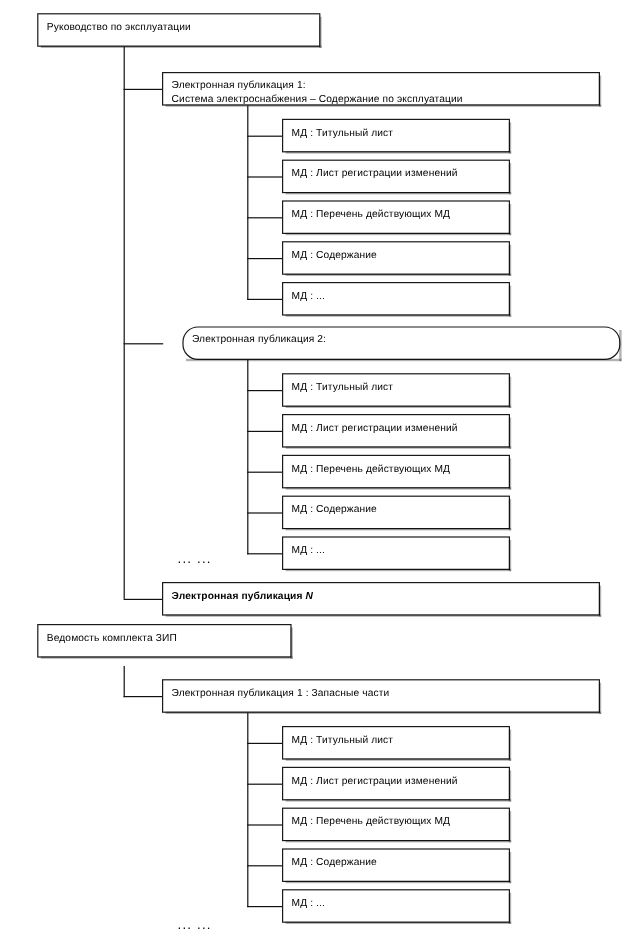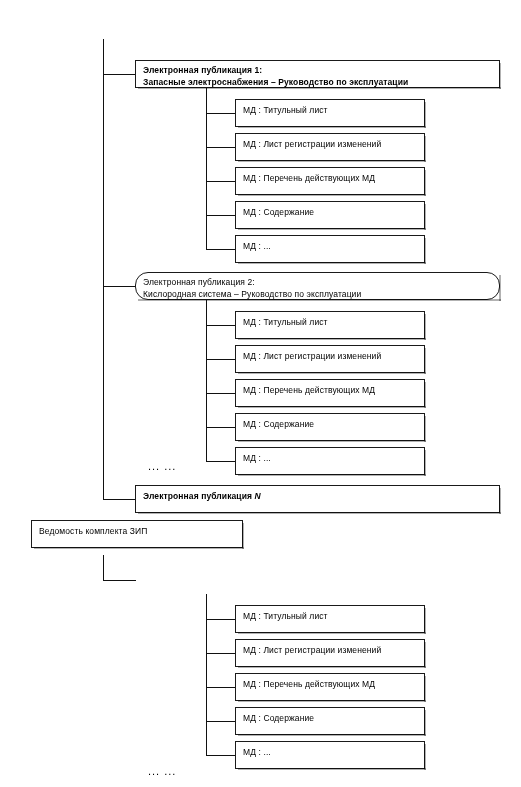--- a/index.html
+++ b/index.html
@@ -67,28 +67,31 @@
     white-space: nowrap;
     font-family: "Liberation Sans", sans-serif;
   }
   .ital { font-style: italic; }
 </style>
 </head>
 <body>
 
 <div id="page">
 
+  <div class="box" style="left:31px; top:11px; width:236px; height:28px;">
+    <span class="ln">Руководство по эксплуатации</span>
+  </div>
 
   <div class="line v" style="left:103px; top:39px; height:460px;"></div>
 
   <div class="line h" style="left:103px; top:74px; width:33px;"></div>
 
-  <div class="box two-line" style="left:135px; top:60px; width:365px; height:28px;font-weight:bold;">
+  <div class="box two-line" style="left:135px; top:60px; width:365px; height:28px;">
     <span class="ln">Электронная публикация 1:</span>
-    <span class="ln">Запасные электроснабжения – Руководство по эксплуатации</span>
+    <span class="ln">Система электроснабжения – Содержание по эксплуатации</span>
   </div>
 
   <div class="line v" style="left:206px; top:88px; height:162px;"></div>
 
   <div class="line h" style="left:206px; top:113px; width:30px;"></div>
   <div class="box" style="left:235px; top:99px; width:190px; height:28px;">
     <span class="ln">МД : Титульный лист</span>
   </div>
 
   <div class="line h" style="left:206px; top:147px; width:30px;"></div>
@@ -106,23 +109,22 @@
     <span class="ln">МД : Содержание</span>
   </div>
 
   <div class="line h" style="left:206px; top:249px; width:30px;"></div>
   <div class="box" style="left:235px; top:235px; width:190px; height:28px;">
     <span class="ln">МД : ...</span>
   </div>
 
   <div class="line h" style="left:103px; top:286px; width:33px;"></div>
 
-  <div class="box two-line" style="left:135px; top:272px; width:365px; height:28px;border-radius:13px;">
+  <div class="box two-line" style="left:152px; top:272px; width:365px; height:28px;border-radius:13px;">
     <span class="ln">Электронная публикация 2:</span>
-    <span class="ln">Кислородная система  – Руководство по эксплуатации</span>
   </div>
 
   <div class="line v" style="left:206px; top:300px; height:162px;"></div>
 
   <div class="line h" style="left:206px; top:325px; width:30px;"></div>
   <div class="box" style="left:235px; top:311px; width:190px; height:28px;">
     <span class="ln">МД : Титульный лист</span>
   </div>
 
   <div class="line h" style="left:206px; top:359px; width:30px;"></div>
@@ -153,20 +155,23 @@
     <span class="ln"><span>Электронная публикация </span><span class="ital">N</span></span>
   </div>
 
   <div class="box" style="left:31px; top:520px; width:212px; height:28px;">
     <span class="ln">Ведомость комплекта ЗИП</span>
   </div>
 
   <div class="line v" style="left:103px; top:555px; height:26px;"></div>
   <div class="line h" style="left:103px; top:580px; width:33px;"></div>
 
+  <div class="box" style="left:135px; top:566px; width:365px; height:28px;">
+    <span class="ln">Электронная публикация 1 : Запасные части</span>
+  </div>
 
   <div class="line v" style="left:206px; top:594px; height:162px;"></div>
 
   <div class="line h" style="left:206px; top:619px; width:30px;"></div>
   <div class="box" style="left:235px; top:605px; width:190px; height:28px;">
     <span class="ln">МД : Титульный лист</span>
   </div>
 
   <div class="line h" style="left:206px; top:653px; width:30px;"></div>
   <div class="box" style="left:235px; top:639px; width:190px; height:28px;">

